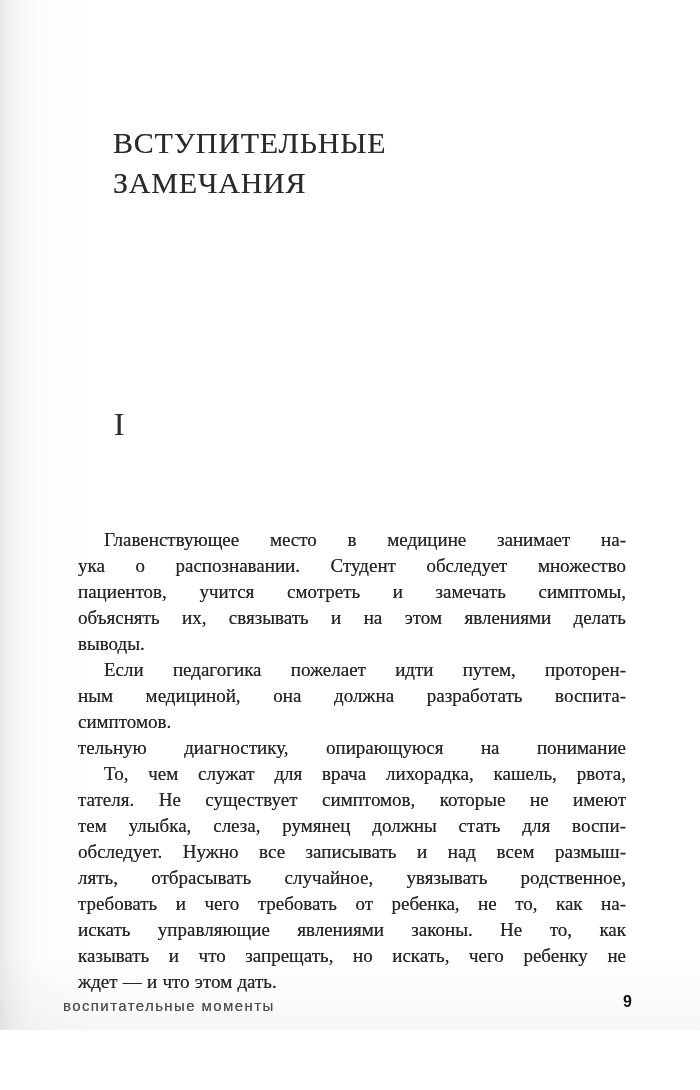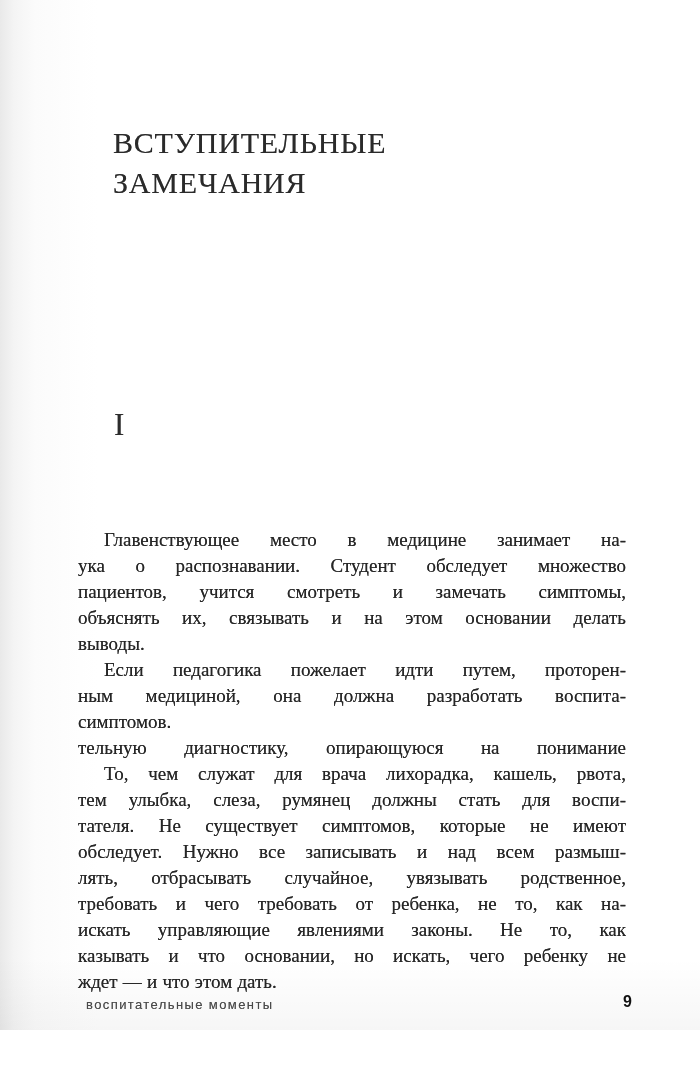--- a/index.html
+++ b/index.html
@@ -62,24 +62,24 @@
     text-align: justify;
     text-align-last: justify;
     white-space: normal;
   }
   .body-text .bline.first { padding-left: 26px; }
   .body-text .bline.last  { text-align-last: left; }
 
   
   .footer-running-title {
     position: absolute;
-    left: 86px;
+    left: 63px;
     top: 997px;
     font-family: "Liberation Sans", sans-serif;
-    font-size: 13px;
+    font-size: 15px;
     letter-spacing: 1.4px;
     color: #4a4a4a;
     text-shadow: 0 0 0.4px rgba(74,74,74,0.6);
   }
   .footer-page-number {
     position: absolute;
     right: 68px;
     top: 993px;
     font-family: "Liberation Sans", sans-serif;
     font-size: 16px;
@@ -116,34 +116,34 @@
     <span class="tline">ЗАМЕЧАНИЯ</span>
   </h1>
 
   <div class="section-numeral">I</div>
 
   <div class="body-text">
 
   <div class="bline first">Главенствующее место в медицине занимает на-</div>
       <div class="bline">ука о распознавании. Студент обследует множество</div>
       <div class="bline">пациентов, учится смотреть и замечать симптомы,</div>
-      <div class="bline">объяснять их, связывать и на этом основании делать</div>
+      <div class="bline">объяснять их, связывать и на этом явлениями делать</div>
       <div class="bline last">выводы.</div>
       <div class="bline first">Если педагогика пожелает идти путем, проторен-</div>
       <div class="bline">ным медициной, она должна разработать воспита-</div>
       <div class="bline last">симптомов.</div>
       <div class="bline">тельную диагностику, опирающуюся на понимание</div>
       <div class="bline first">То, чем служат для врача лихорадка, кашель, рвота,</div>
+      <div class="bline">тателя. Не существует симптомов, которые не имеют</div>
       <div class="bline">тем улыбка, слеза, румянец должны стать для воспи-</div>
-      <div class="bline">тателя. Не существует симптомов, которые не имеют</div>
       <div class="bline">обследует. Нужно все записывать и над всем размыш-</div>
       <div class="bline">лять, отбрасывать случайное, увязывать родственное,</div>
       <div class="bline">требовать и чего требовать от ребенка, не то, как на-</div>
       <div class="bline">искать управляющие явлениями законы. Не то, как</div>
-      <div class="bline">казывать и что основании, но искать, чего ребенку не</div>
+      <div class="bline">казывать и что запрещать, но искать, чего ребенку не</div>
       <div class="bline last">ждет — и что этом дать.</div>
     </div>
 
   <div class="footer-running-title">воспитательные моменты</div>
   <div class="footer-page-number">9</div>
 
   <div class="watermark">bookclub.by</div>
 
 </div>
 

